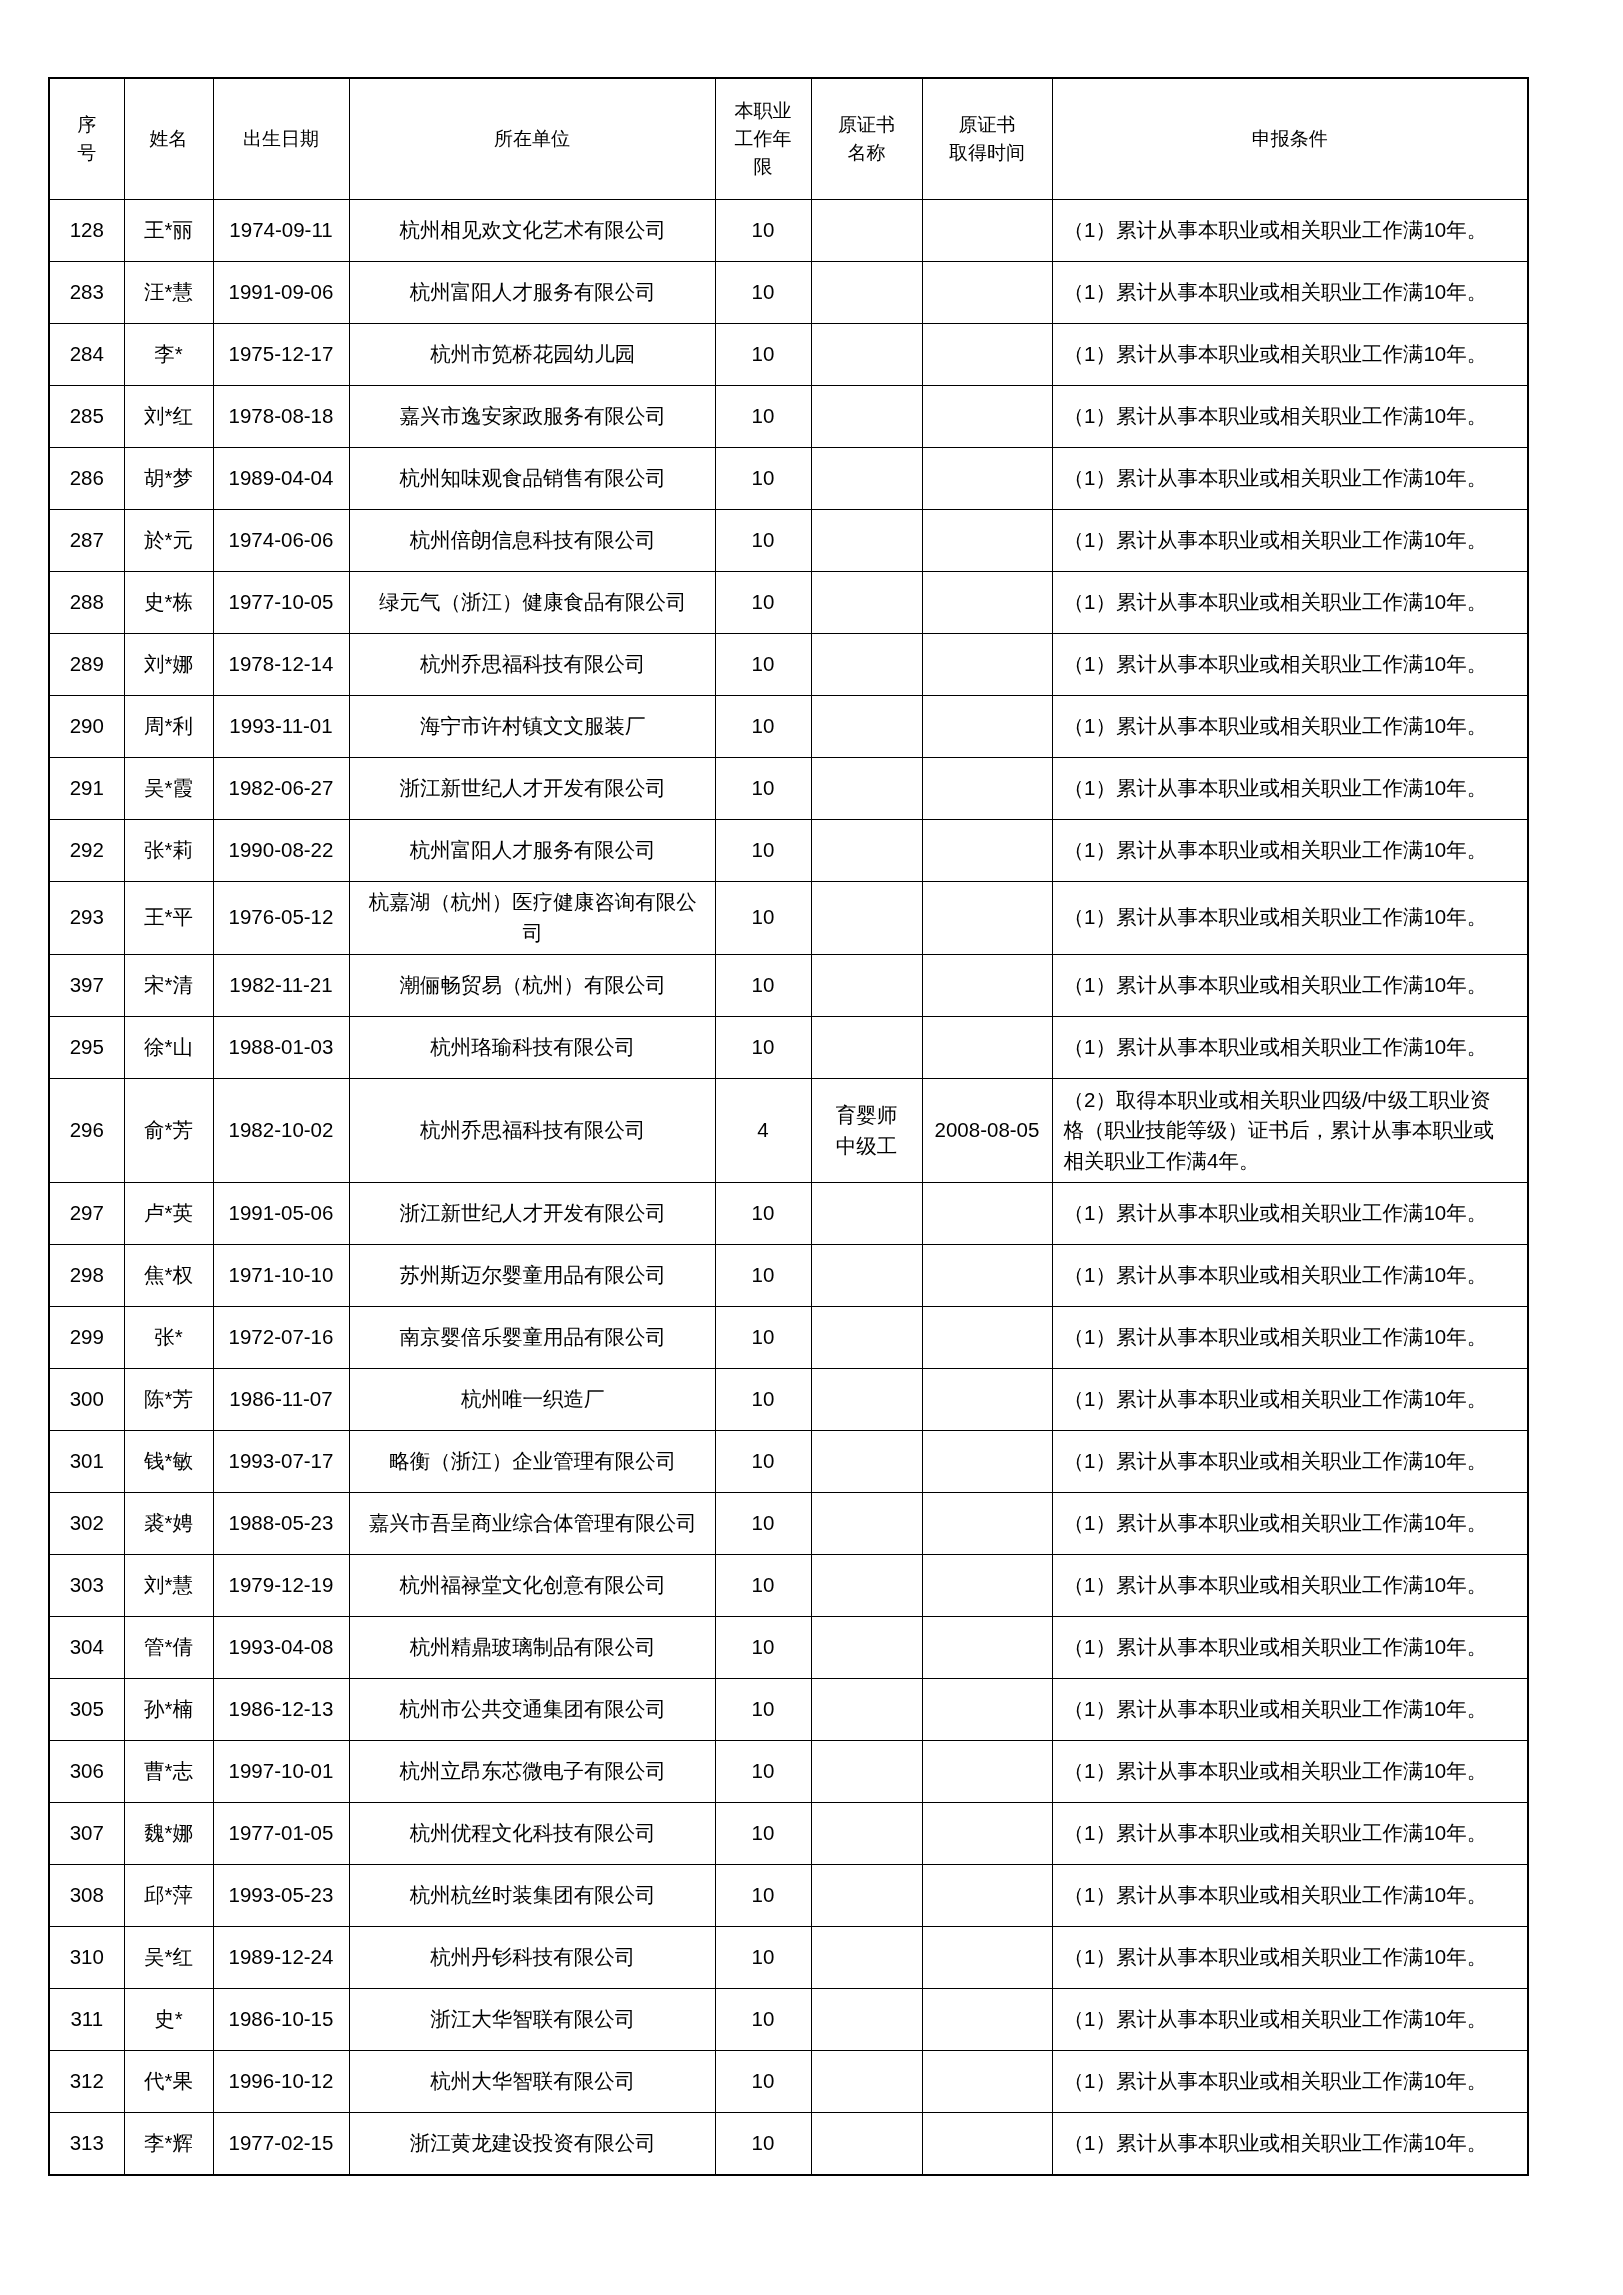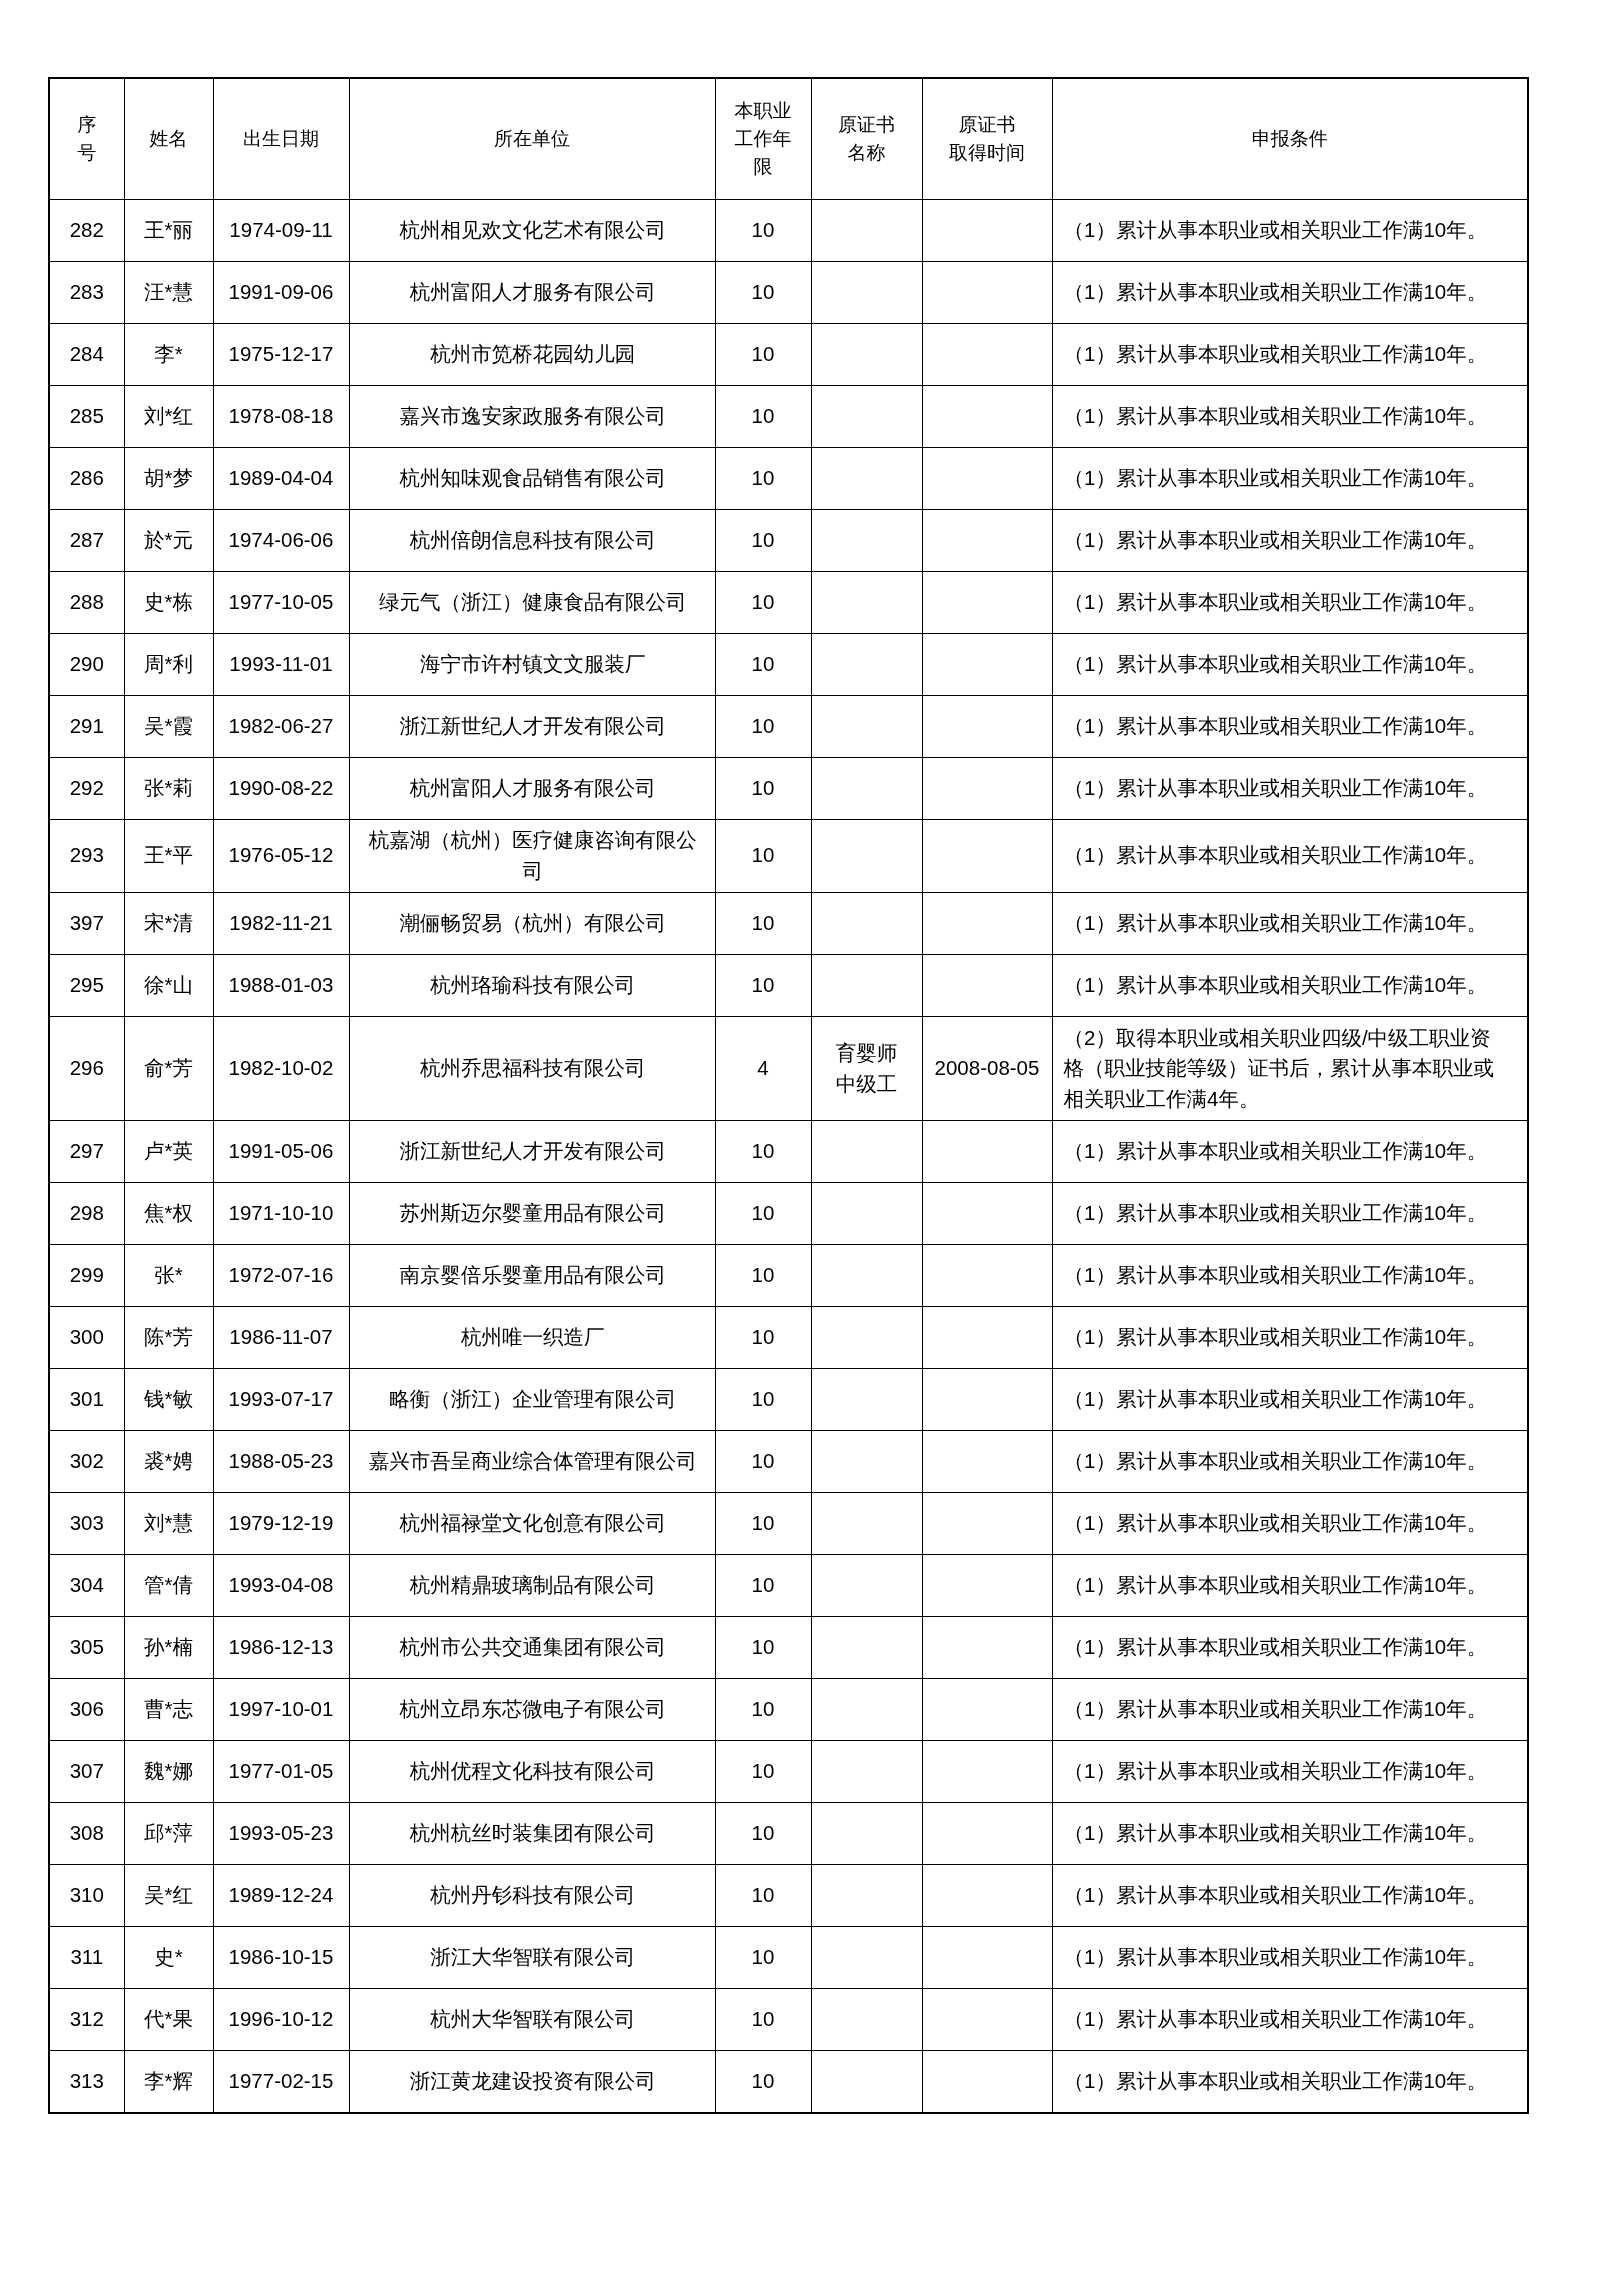--- a/index.html
+++ b/index.html
@@ -99,21 +99,21 @@
 限</th>
           <th class="col-cert_name">原证书
 名称</th>
           <th class="col-cert_date">原证书
 取得时间</th>
           <th class="col-condition">申报条件</th>
         </tr>
     </thead>
     <tbody>
         <tr>
-          <td class="col-serial">282</td>
+          <td class="col-serial">128</td>
           <td class="col-name">王*丽</td>
           <td class="col-birthdate">1974-09-11</td>
           <td class="col-company">杭州相见欢文化艺术有限公司</td>
           <td class="col-years">10</td>
           <td class="col-cert_name"></td>
           <td class="col-cert_date"></td>
           <td class="col-condition">（1）累计从事本职业或相关职业工作满10年。</td>
         </tr>
         <tr>
           <td class="col-serial">283</td>
@@ -163,20 +163,30 @@
           <td class="col-years">10</td>
           <td class="col-cert_name"></td>
           <td class="col-cert_date"></td>
           <td class="col-condition">（1）累计从事本职业或相关职业工作满10年。</td>
         </tr>
         <tr>
           <td class="col-serial">288</td>
           <td class="col-name">史*栋</td>
           <td class="col-birthdate">1977-10-05</td>
           <td class="col-company">绿元气（浙江）健康食品有限公司</td>
+          <td class="col-years">10</td>
+          <td class="col-cert_name"></td>
+          <td class="col-cert_date"></td>
+          <td class="col-condition">（1）累计从事本职业或相关职业工作满10年。</td>
+        </tr>
+        <tr>
+          <td class="col-serial">289</td>
+          <td class="col-name">刘*娜</td>
+          <td class="col-birthdate">1978-12-14</td>
+          <td class="col-company">杭州乔思福科技有限公司</td>
           <td class="col-years">10</td>
           <td class="col-cert_name"></td>
           <td class="col-cert_date"></td>
           <td class="col-condition">（1）累计从事本职业或相关职业工作满10年。</td>
         </tr>
         <tr>
           <td class="col-serial">290</td>
           <td class="col-name">周*利</td>
           <td class="col-birthdate">1993-11-01</td>
           <td class="col-company">海宁市许村镇文文服装厂</td>

